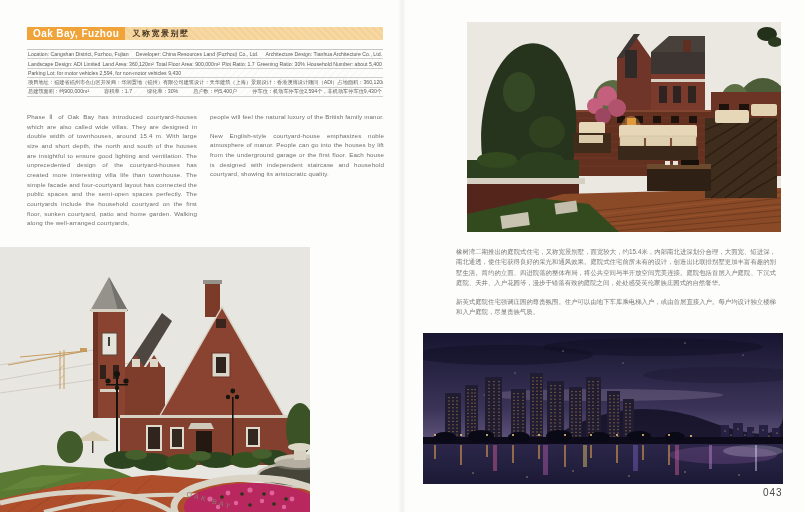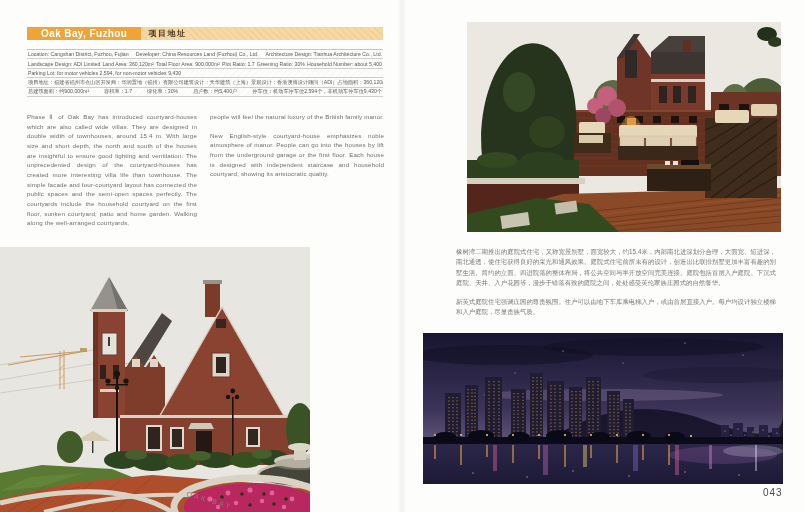--- a/index.html
+++ b/index.html
@@ -5,21 +5,21 @@
   html,body{margin:0;padding:0;background:#ffffff;}
   .page{
     position:relative;width:805px;height:512px;overflow:hidden;
     background:#fdfdfc;font-family:"Liberation Sans","DejaVu Sans",sans-serif;
     -webkit-font-smoothing:antialiased;
   }
   
   .title-bar{position:absolute;left:27px;top:27px;width:356px;height:13px;display:flex;}
   .title-main{
     background:#f0a339;color:#ffffff;font-weight:bold;font-size:10px;line-height:13px;
-    padding:0 14px;letter-spacing:.4px;white-space:nowrap;
+    padding:0 6px;letter-spacing:.4px;white-space:nowrap;
   }
   .title-strip{
     flex:1;background:repeating-linear-gradient(45deg,#f7d8a1 0 3px,#f4d198 3px 5px);
     color:#4a3a28;font-size:8px;font-weight:bold;line-height:13px;padding-left:7px;letter-spacing:1.5px;
   }
   
   .info-table{
     position:absolute;left:27px;top:49px;width:356px;
     border-top:1px solid #c6c6c6;color:#5a5a5a;
   }
@@ -58,21 +58,21 @@
     background:linear-gradient(90deg,rgba(0,0,0,0),rgba(0,0,0,.05),rgba(0,0,0,0));}
   .page-number{position:absolute;left:763px;top:487px;font-size:10px;color:#4a4a4a;letter-spacing:1px;}
 </style>
 </head>
 <body>
 
 <div class="page">
 
   <div class="title-bar">
     <div class="title-main">Oak Bay, Fuzhou</div>
-    <div class="title-strip">项目地址</div>
+    <div class="title-strip">又称宽景别墅</div>
   </div>
 
   <div class="info-table">
     <div class="info-row">
       <span>Location: Cangshan District, Fuzhou, Fujian</span>
       <span>Developer: China Resources Land (Fuzhou) Co., Ltd.</span>
       <span>Architecture Design: Tianhua Architecture Co., Ltd.</span>
     </div>
     <div class="info-row">
       <span>Landscape Design: ADI Limited</span>

